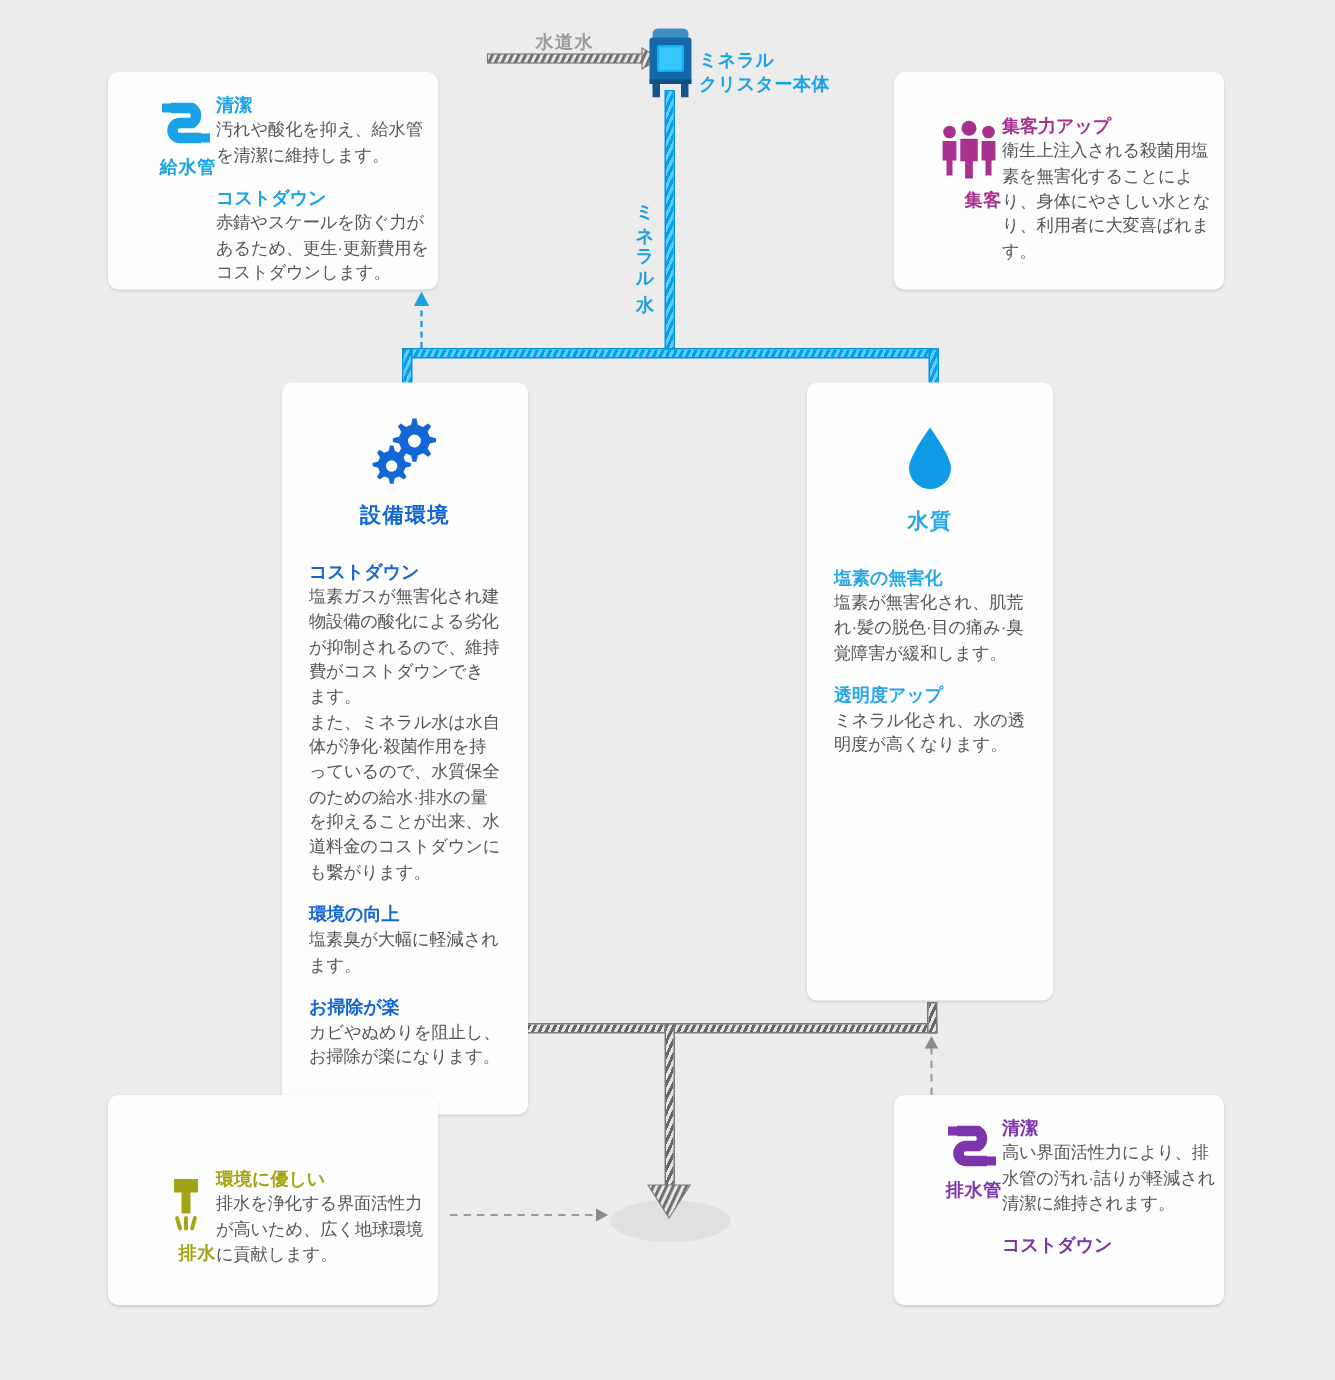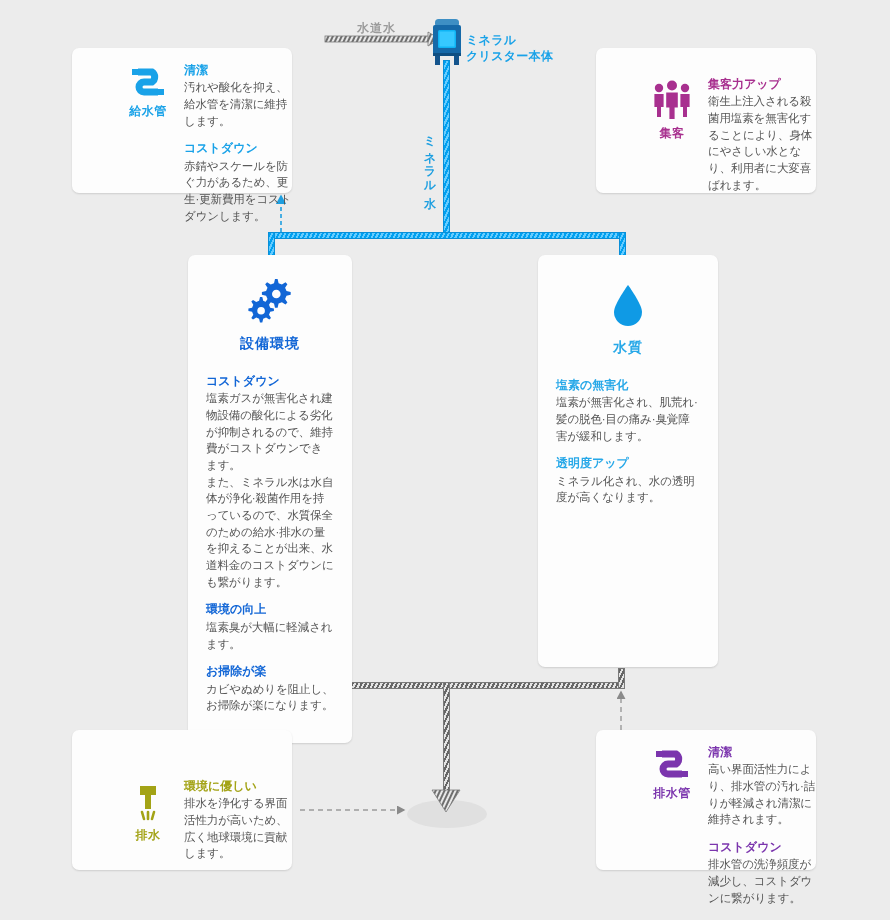--- a/index.html
+++ b/index.html
@@ -17,23 +17,22 @@
     position: absolute;
     background: #fdfdfd;
     border-radius: 7px;
     box-shadow: 0 1px 2px rgba(0,0,0,0.13);
     z-index: 5;
   }
   .card-side { display: flex; align-items: flex-start; }
   .icon-col {
     width: 72px; flex: 0 0 72px;
     display: flex; flex-direction: column;
-    align-items: center; justify-content: center;
+    align-items: flex-end; justify-content: center;
     padding-top: 4px;
-    margin-left: 40px;
   }
   .icon-col .icon-label {
     font-size: 12px; font-weight: bold; margin-top: 5px; letter-spacing: .5px;
   }
   .body-col { flex: 1 1 auto; }
   .sec-title { font-size: 12px; font-weight: bold; line-height: 1.45; }
   .sec-text  { font-size: 11.5px; color: #555; line-height: 1.45; letter-spacing: -0.1px;}
   .sec + .sec { margin-top: 11px; }
 
   
@@ -214,21 +213,21 @@
         <div class="sec-title">環境の向上</div>
         <div class="sec-text">塩素臭が大幅に軽減されます。</div>
       </div>
       <div class="sec">
         <div class="sec-title">お掃除が楽</div>
         <div class="sec-text">カビやぬめりを阻止し、お掃除が楽になります。</div>
       </div>
     </div>
   </div>
 
-  <div class="card card-top t-cyan" style="left:538px; top:255px; width:180px; height:412px;">
+  <div class="card card-top t-cyan" style="left:538px; top:255px; width:164px; height:412px;">
     <svg width="36" height="48" viewBox="0 0 36 48" style="margin-top:4px;">
       <path d="M18,4 C18,4 32,23 32,31 A14,14 0 0 1 4,31 C4,23 18,4 18,4 z" fill="#0f9ae5"></path>
     </svg>
     <div class="big-label">水質</div>
     <div class="big-body">
       <div class="sec">
         <div class="sec-title">塩素の無害化</div>
         <div class="sec-text">塩素が無害化され、肌荒れ·髪の脱色·目の痛み·臭覚障害が緩和します。</div>
       </div>
       <div class="sec">
@@ -263,18 +262,17 @@
       </svg>
       <div class="icon-label">排水管</div>
     </div>
     <div class="body-col">
       <div class="sec">
         <div class="sec-title">清潔</div>
         <div class="sec-text">高い界面活性力により、排水管の汚れ·詰りが軽減され清潔に維持されます。</div>
       </div>
       <div class="sec">
         <div class="sec-title">コストダウン</div>
-        <div class="sec-text">排水管の洗浄頻度が減少し、コストダウンに繋がります。</div>
       </div>
     </div>
   </div>
 
 </div>
 
 </body></html>

